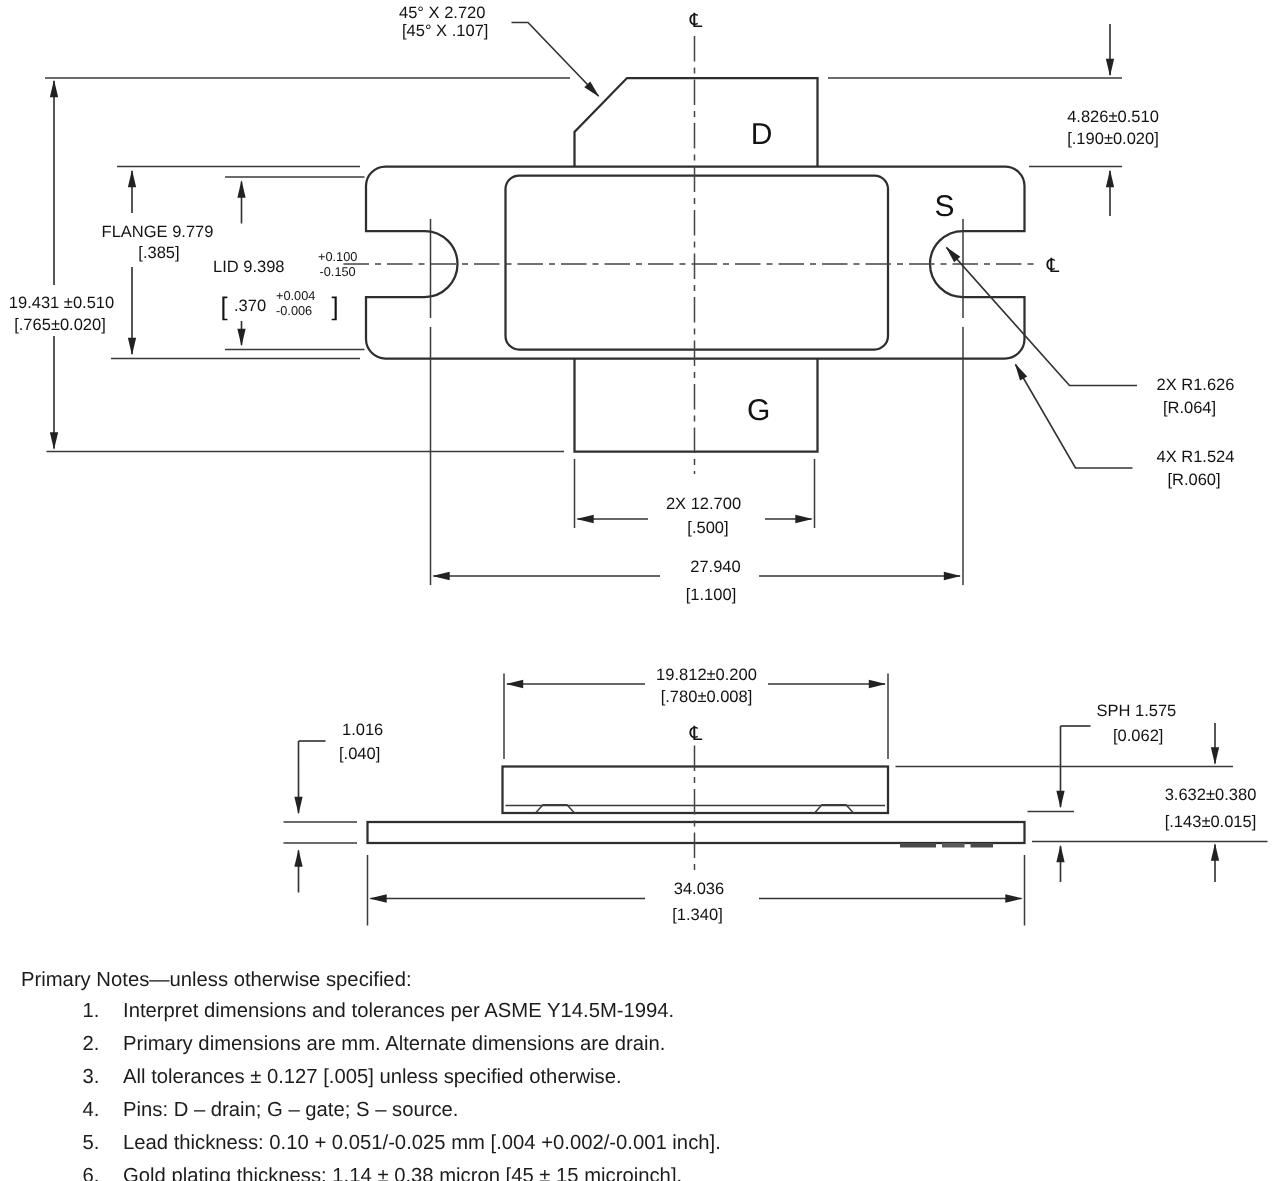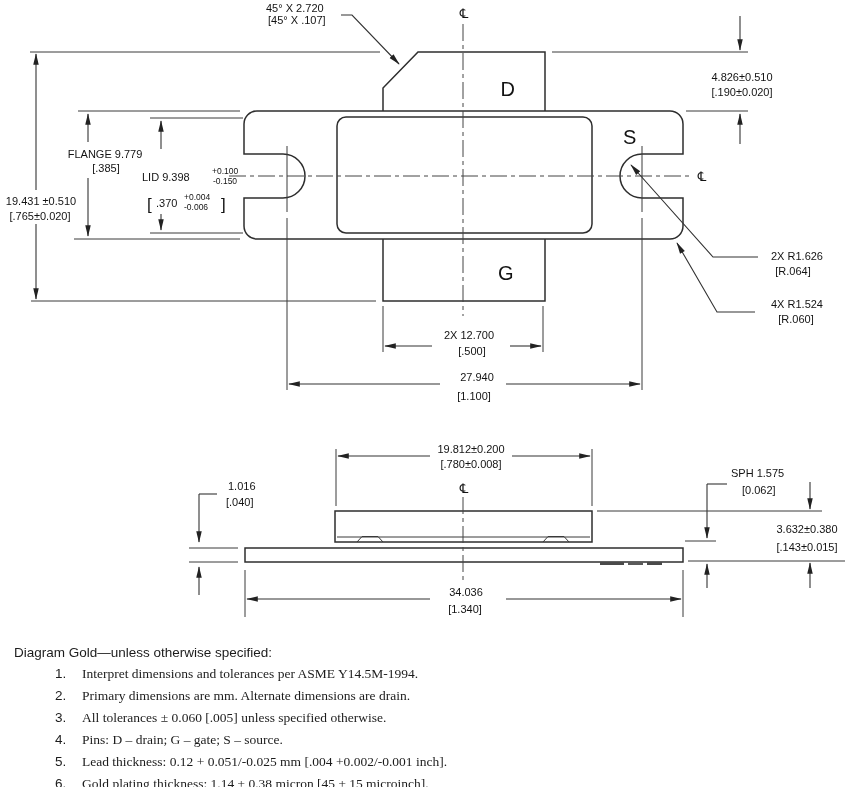--- a/index.html
+++ b/index.html
@@ -13,21 +13,21 @@
   .clsym{font-size:13px;font-family:"DejaVu Sans",sans-serif;}
   .outline{fill:#ffffff;stroke:#2e2e2e;stroke-width:1.5;}
   .edge{fill:none;stroke:#2e2e2e;stroke-width:1.5;}
   .thin{fill:none;stroke:#3a3a3a;stroke-width:1;}
   .dimline{fill:none;stroke:#333333;stroke-width:1.1;}
   .cline{fill:none;stroke:#444444;stroke-width:1;stroke-dasharray:17 4 4 4;}
   .notes{position:absolute;left:14px;top:645px;width:820px;font-size:13.5px;color:#1c1c1c;}
   .notes-header{margin-bottom:7px;}
   .note-row{display:flex;margin-bottom:7.5px;line-height:14.5px;}
   .note-num{display:inline-block;margin-left:41px;width:27px;flex:none;}
-  .note-text{flex:1;font-family:Liberation Serif, serif;}
+  .note-text{flex:1;}
 </style>
 </head>
 <body>
 
 <svg width="850" height="645" viewBox="0 0 850 645">
   <defs>
     <marker id="arr" viewBox="0 0 10 6" refX="9.3" refY="3" markerWidth="12" markerHeight="7.2" orient="auto" markerUnits="userSpaceOnUse">
       <path d="M0.3,0.7 L10,3 L0.3,5.3 Z" fill="#222"></path>
     </marker>
   </defs>
@@ -188,38 +188,38 @@
       <line class="thin" x1="683" y1="570" x2="683" y2="617"></line>
       <line class="dimline" x1="430" y1="599" x2="247" y2="599" marker-end="url(#arr)"></line>
       <line class="dimline" x1="506" y1="599" x2="681" y2="599" marker-end="url(#arr)"></line>
       <text class="dim" x="466" y="596" text-anchor="middle">34.036</text>
       <text class="dim" x="465" y="613" text-anchor="middle">[1.340]</text>
     </g>
   </g>
 </svg>
 
 <div class="notes">
-  <div class="notes-header">Diagram Gold—unless otherwise specified:</div>
+  <div class="notes-header">Primary Notes—unless otherwise specified:</div>
   <div class="note-row">
     <span class="note-num">1.</span>
     <span class="note-text">Interpret dimensions and tolerances per ASME Y14.5M-1994.</span>
   </div>
   <div class="note-row">
     <span class="note-num">2.</span>
     <span class="note-text">Primary dimensions are mm. Alternate dimensions are drain.</span>
   </div>
   <div class="note-row">
     <span class="note-num">3.</span>
-    <span class="note-text">All tolerances ± 0.060 [.005] unless specified otherwise.</span>
+    <span class="note-text">All tolerances ± 0.127 [.005] unless specified otherwise.</span>
   </div>
   <div class="note-row">
     <span class="note-num">4.</span>
     <span class="note-text">Pins: D – drain; G – gate; S – source.</span>
   </div>
   <div class="note-row">
     <span class="note-num">5.</span>
-    <span class="note-text">Lead thickness: 0.12 + 0.051/-0.025 mm [.004 +0.002/-0.001 inch].</span>
+    <span class="note-text">Lead thickness: 0.10 + 0.051/-0.025 mm [.004 +0.002/-0.001 inch].</span>
   </div>
   <div class="note-row">
     <span class="note-num">6.</span>
     <span class="note-text">Gold plating thickness: 1.14 ± 0.38 micron [45 ± 15 microinch].</span>
   </div>
 </div>
 
 </body></html>

